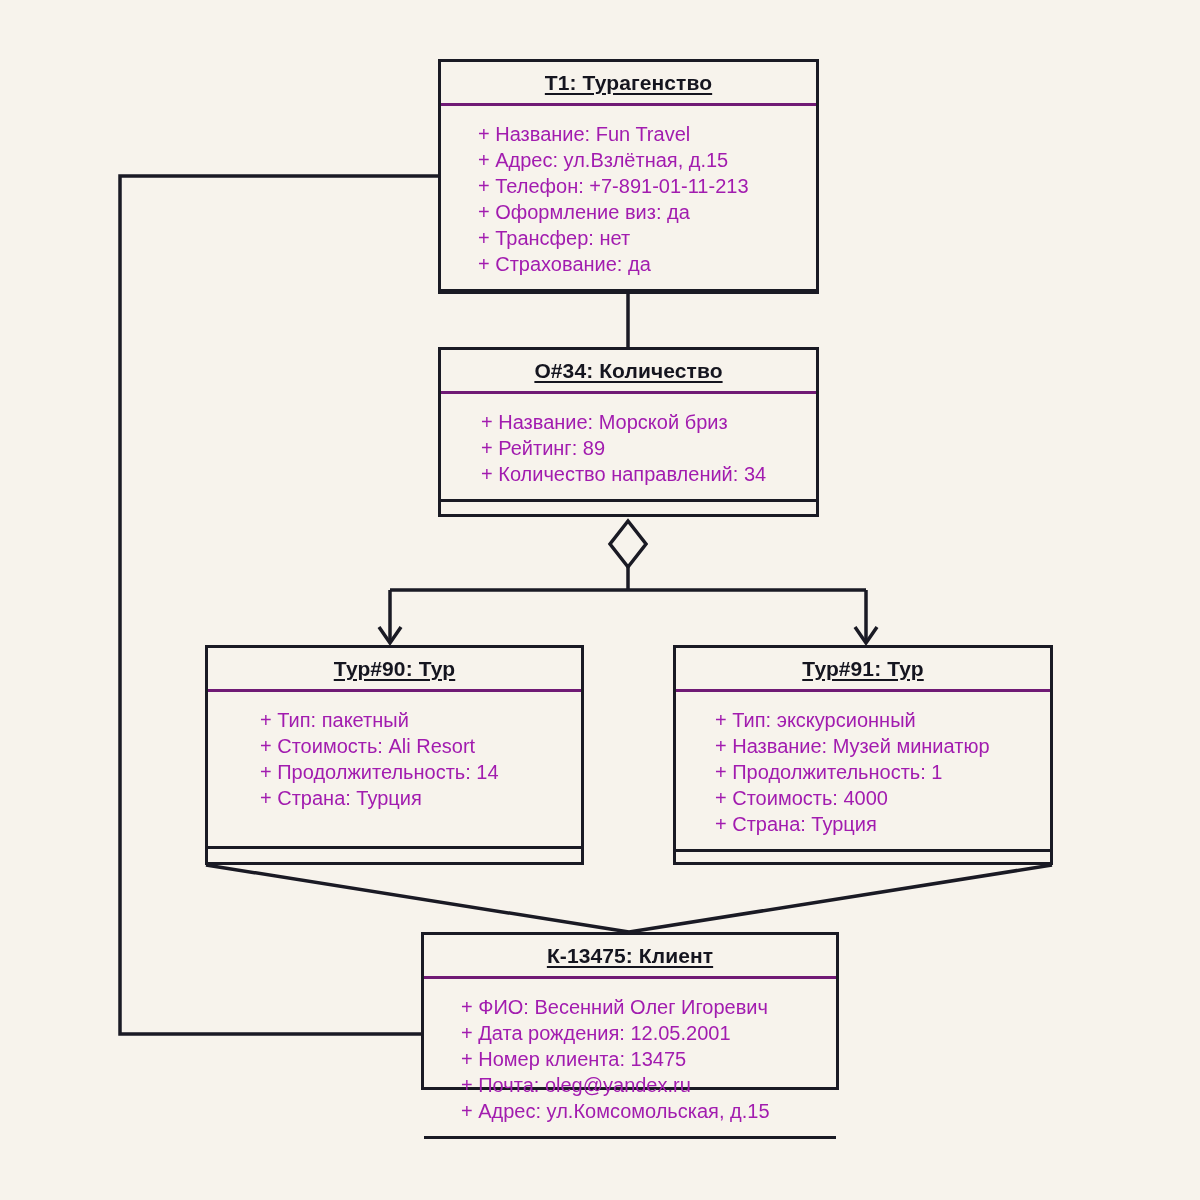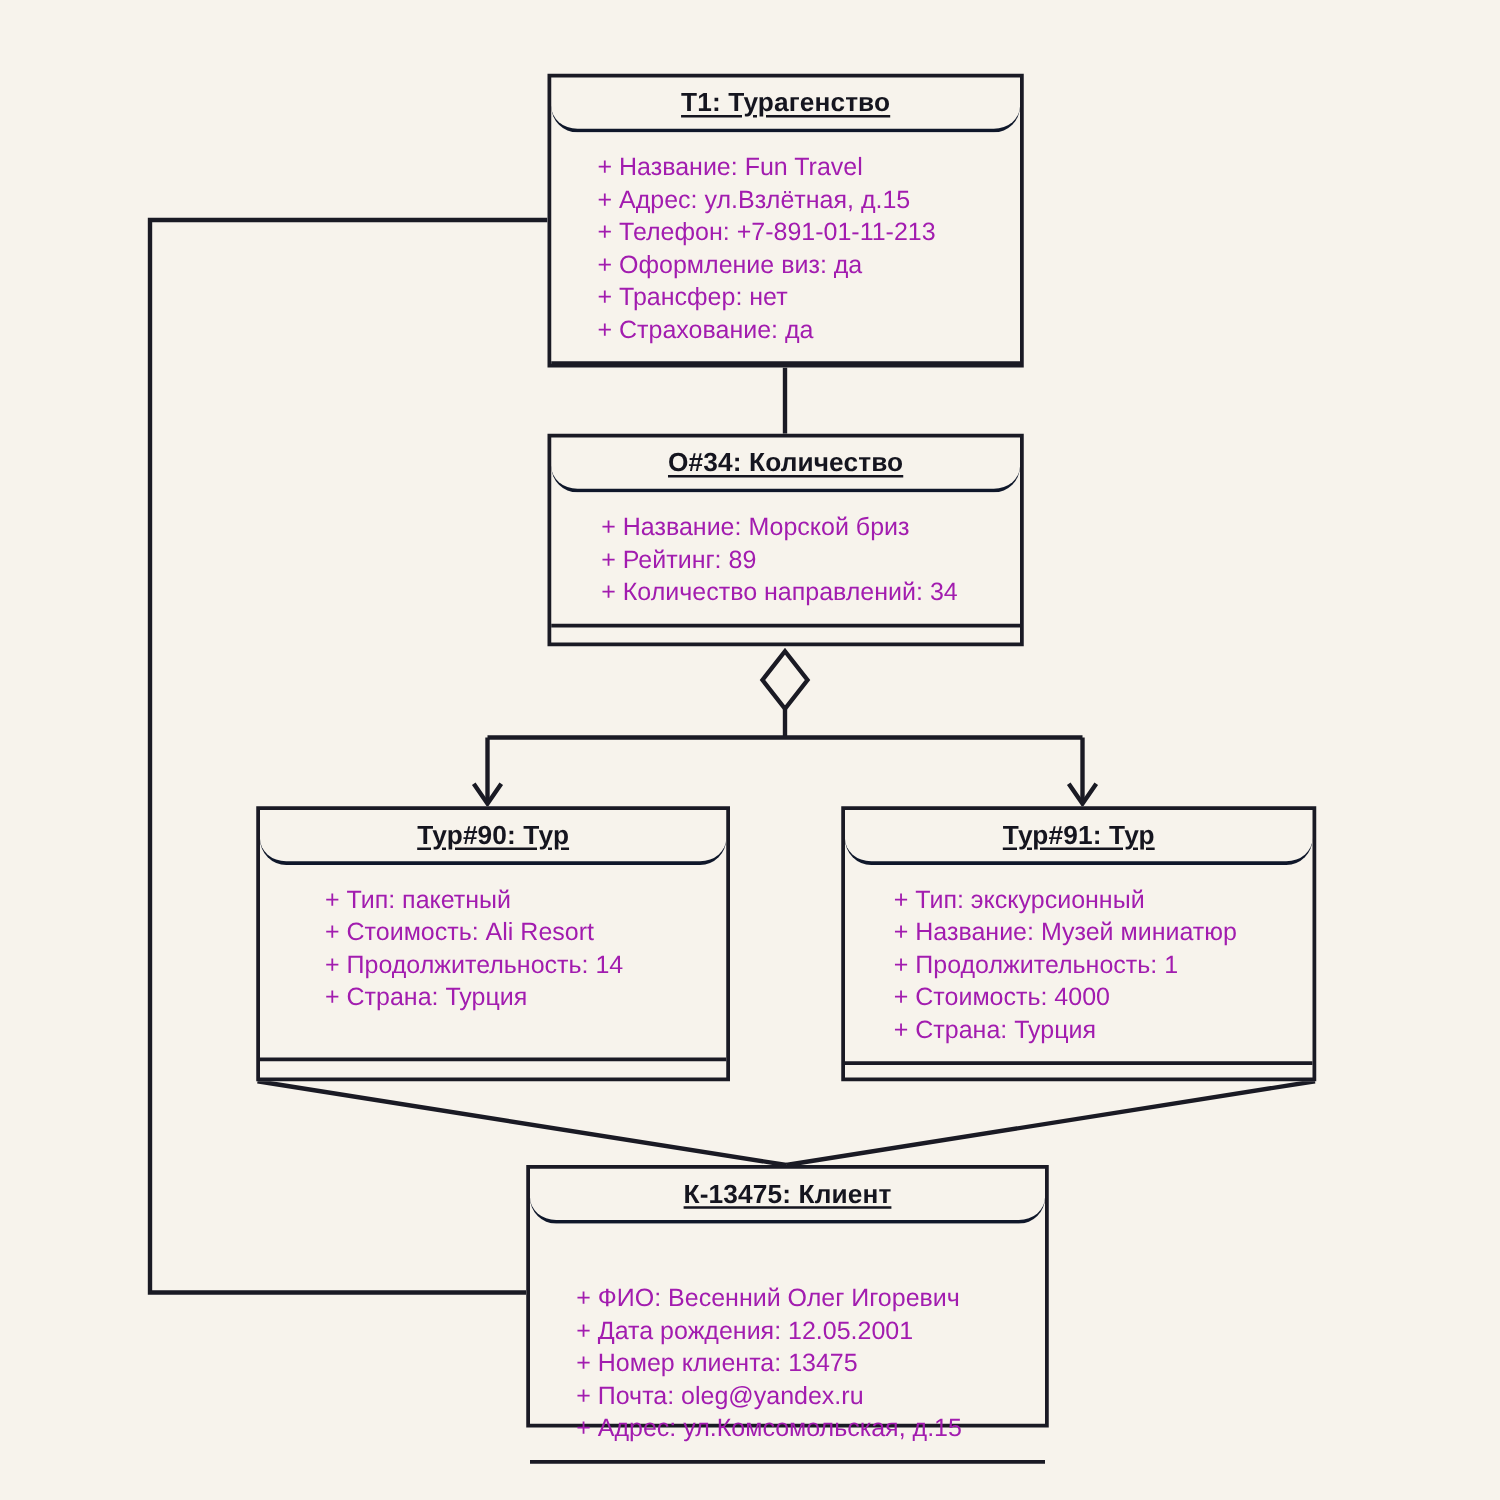--- a/index.html
+++ b/index.html
@@ -34,23 +34,22 @@
     display: flex;
     flex-direction: column;
   }
   .uml-title {
     text-align: center;
     font-weight: bold;
     font-size: 21px;
     color: #15151F;
     letter-spacing: 0.1px;
     padding: 9px 6px 8px 6px;
-    border-bottom: 3px solid #0f172a;
+    border-bottom: 3px solid #701a75;
     white-space: nowrap;
-    border-radius: 21px;
   }
   .uml-title span {
     text-decoration: underline;
     text-underline-offset: 3px;
     text-decoration-thickness: 2px;
   }
   .uml-attrs {
     flex: 1 1 auto;
     padding: 15px 0 12px 0;
     border-bottom: 3px solid #1A1A24;
@@ -67,21 +66,21 @@
   }
   
   #obj-agency       { left: 438px; top: 59px;  width: 381px; height: 235px; }
   #obj-agency .uml-attr       { padding-left: 37px; }
   #obj-operator     { left: 438px; top: 347px; width: 381px; height: 170px; }
   #obj-operator .uml-attr     { padding-left: 40px; }
   #obj-tour90       { left: 205px; top: 645px; width: 379px; height: 220px; justify-content: center; }
   #obj-tour90 .uml-attr       { padding-left: 52px; }
   #obj-tour91       { left: 673px; top: 645px; width: 380px; height: 220px; justify-content: center; }
   #obj-tour91 .uml-attr       { padding-left: 39px; }
-  #obj-client       { left: 421px; top: 932px; width: 418px; height: 210px; gap: 32px; }
+  #obj-client       { left: 421px; top: 932px; width: 418px; height: 158px; }
   #obj-client .uml-attr       { padding-left: 37px; }
 </style>
 </head>
 <body>
 
 <div id="diagram">
 
   <svg id="edge-layer" viewBox="0 0 1200 1200" width="1200" height="1200">
     <g fill="none" stroke="#1A1A24" stroke-width="3.5" stroke-linecap="butt" stroke-linejoin="miter">
 

